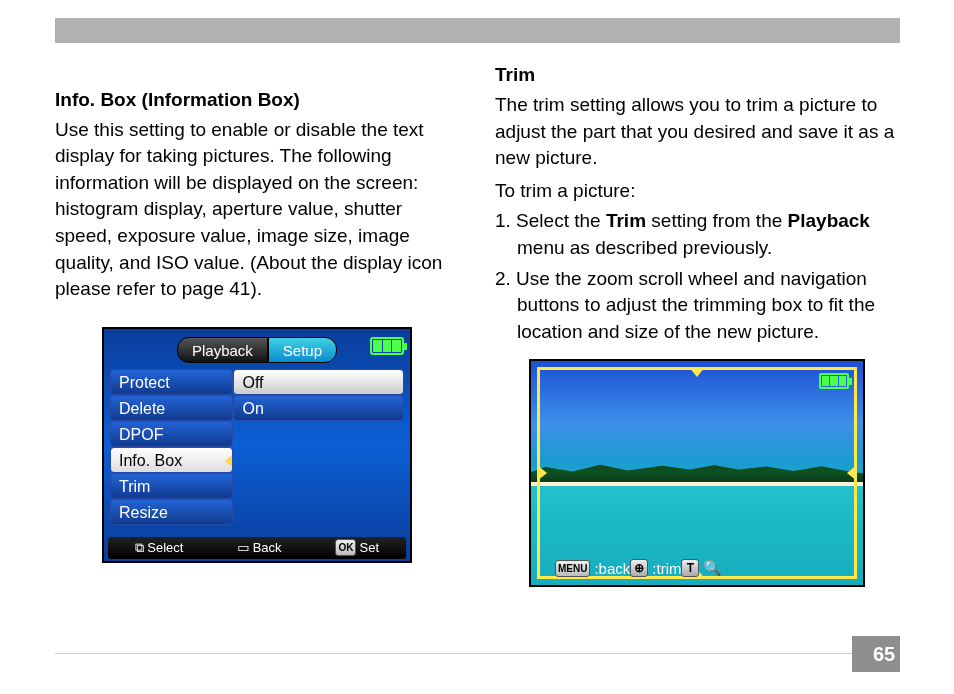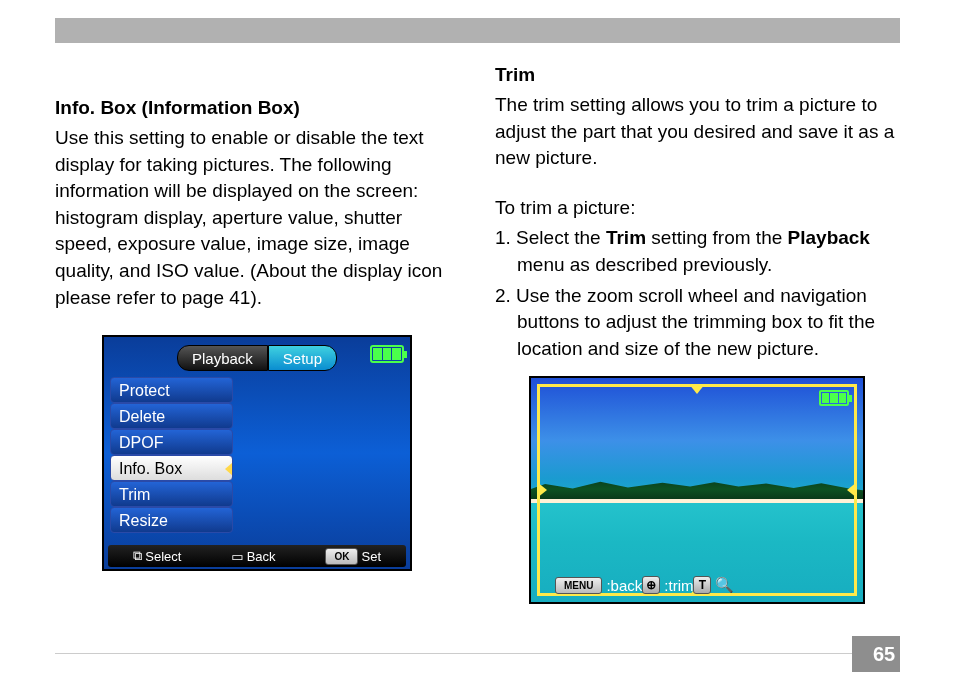--- a/index.html
+++ b/index.html
@@ -50,21 +50,21 @@
   
   .hand { position:absolute; width:0; height:0;}
   .hand.top{ left:50%; top:-3px; transform:translateX(-50%); border-left:8px solid transparent; border-right:8px solid transparent; border-top:10px solid #ffe94a;}
   .hand.bot{ left:50%; bottom:-3px; transform:translateX(-50%); border-left:8px solid transparent; border-right:8px solid transparent; border-bottom:10px solid #ffe94a;}
   .hand.left{ top:50%; left:-3px; transform:translateY(-50%); border-top:8px solid transparent; border-bottom:8px solid transparent; border-left:10px solid #ffe94a;}
   .hand.right{ top:50%; right:-3px; transform:translateY(-50%); border-top:8px solid transparent; border-bottom:8px solid transparent; border-right:10px solid #ffe94a;}
   .trim-batt { position:absolute; top:12px; right:14px; width:30px; height:16px; border:2px solid #4bff4b; border-radius:2px; display:flex; gap:1px; padding:1px;}
   .trim-batt::after{content:""; position:absolute; right:-5px; top:3px; width:3px; height:7px; background:#4bff4b;}
   .trim-batt span{flex:1; background:#4bff4b;}
   .trim-bottom{ position:absolute; bottom:6px; left:10px; right:10px; height:22px; display:flex; align-items:center; color:#fff; font-size:15px; padding:0 14px;}
-  .menu-badge{ background:linear-gradient(#eee,#bbb); color:#000; font-size:10px; font-weight:bold; padding:2px 8px; border-radius:3px; border:1px solid #555;}
+  .menu-badge{ background:linear-gradient(#eee,#bbb); color:#000; font-size:10px; font-weight:bold; padding:2px 2px; border-radius:3px; border:1px solid #555;}
   .t-icon{ width:18px; height:18px; background:linear-gradient(#eee,#aaa); border-radius:3px; display:flex; align-items:center; justify-content:center; font-size:12px; font-weight:bold; color:#000; border:1px solid #555;}
 </style>
 </head>
 <body>
 
 <div class="top-bar"></div>
 
 <div class="columns">
   <div class="col">
     <h3>Info. Box (Information Box)</h3>
@@ -82,20 +82,24 @@
         </div>
       <div class="menu-cols">
         <div class="mcol left" id="mcol-left">
             <div class="mitem">Protect</div>
             <div class="mitem">Delete</div>
             <div class="mitem">DPOF</div>
             <div class="mitem sel">Info. Box</div>
             <div class="mitem">Trim</div>
             <div class="mitem">Resize</div>
           </div>
+        <div class="mcol right" id="mcol-right">
+            <div class="mitem sel">Off</div>
+            <div class="mitem">On</div>
+          </div>
       </div>
       <div class="bottom-bar">
         <div class="bb-part">
             <span>⧉</span>
             <span>Select</span>
           </div>
         <div class="bb-part">
             <span>▭</span>
             <span>Back</span>
           </div>
@@ -103,21 +107,21 @@
             <span class="menu-badge">OK</span>
             <span>Set</span>
           </div>
       </div>
     </div>
   </div>
 
   <div class="col">
     <h3>Trim</h3>
     <p>The trim setting allows you to trim a picture to adjust the part that you desired and save it as a new picture.</p>
-    <p style="margin-top:23px;">To trim a picture:</p>
+    <p style="margin-top:6px;">To trim a picture:</p>
     <ol>
       <li>
         <span>1. Select the </span><span class="git">Trim</span><span> setting from the </span><span class="git">Playback</span><span> menu as described previously.</span>
       </li>
       <li>2. Use the zoom scroll wheel and navigation buttons to adjust the trimming box to fit the location and size of the new picture.</li>
     </ol>
 
     <div class="trim-shot">
       <div class="island"></div>
       <div class="beach"></div>

